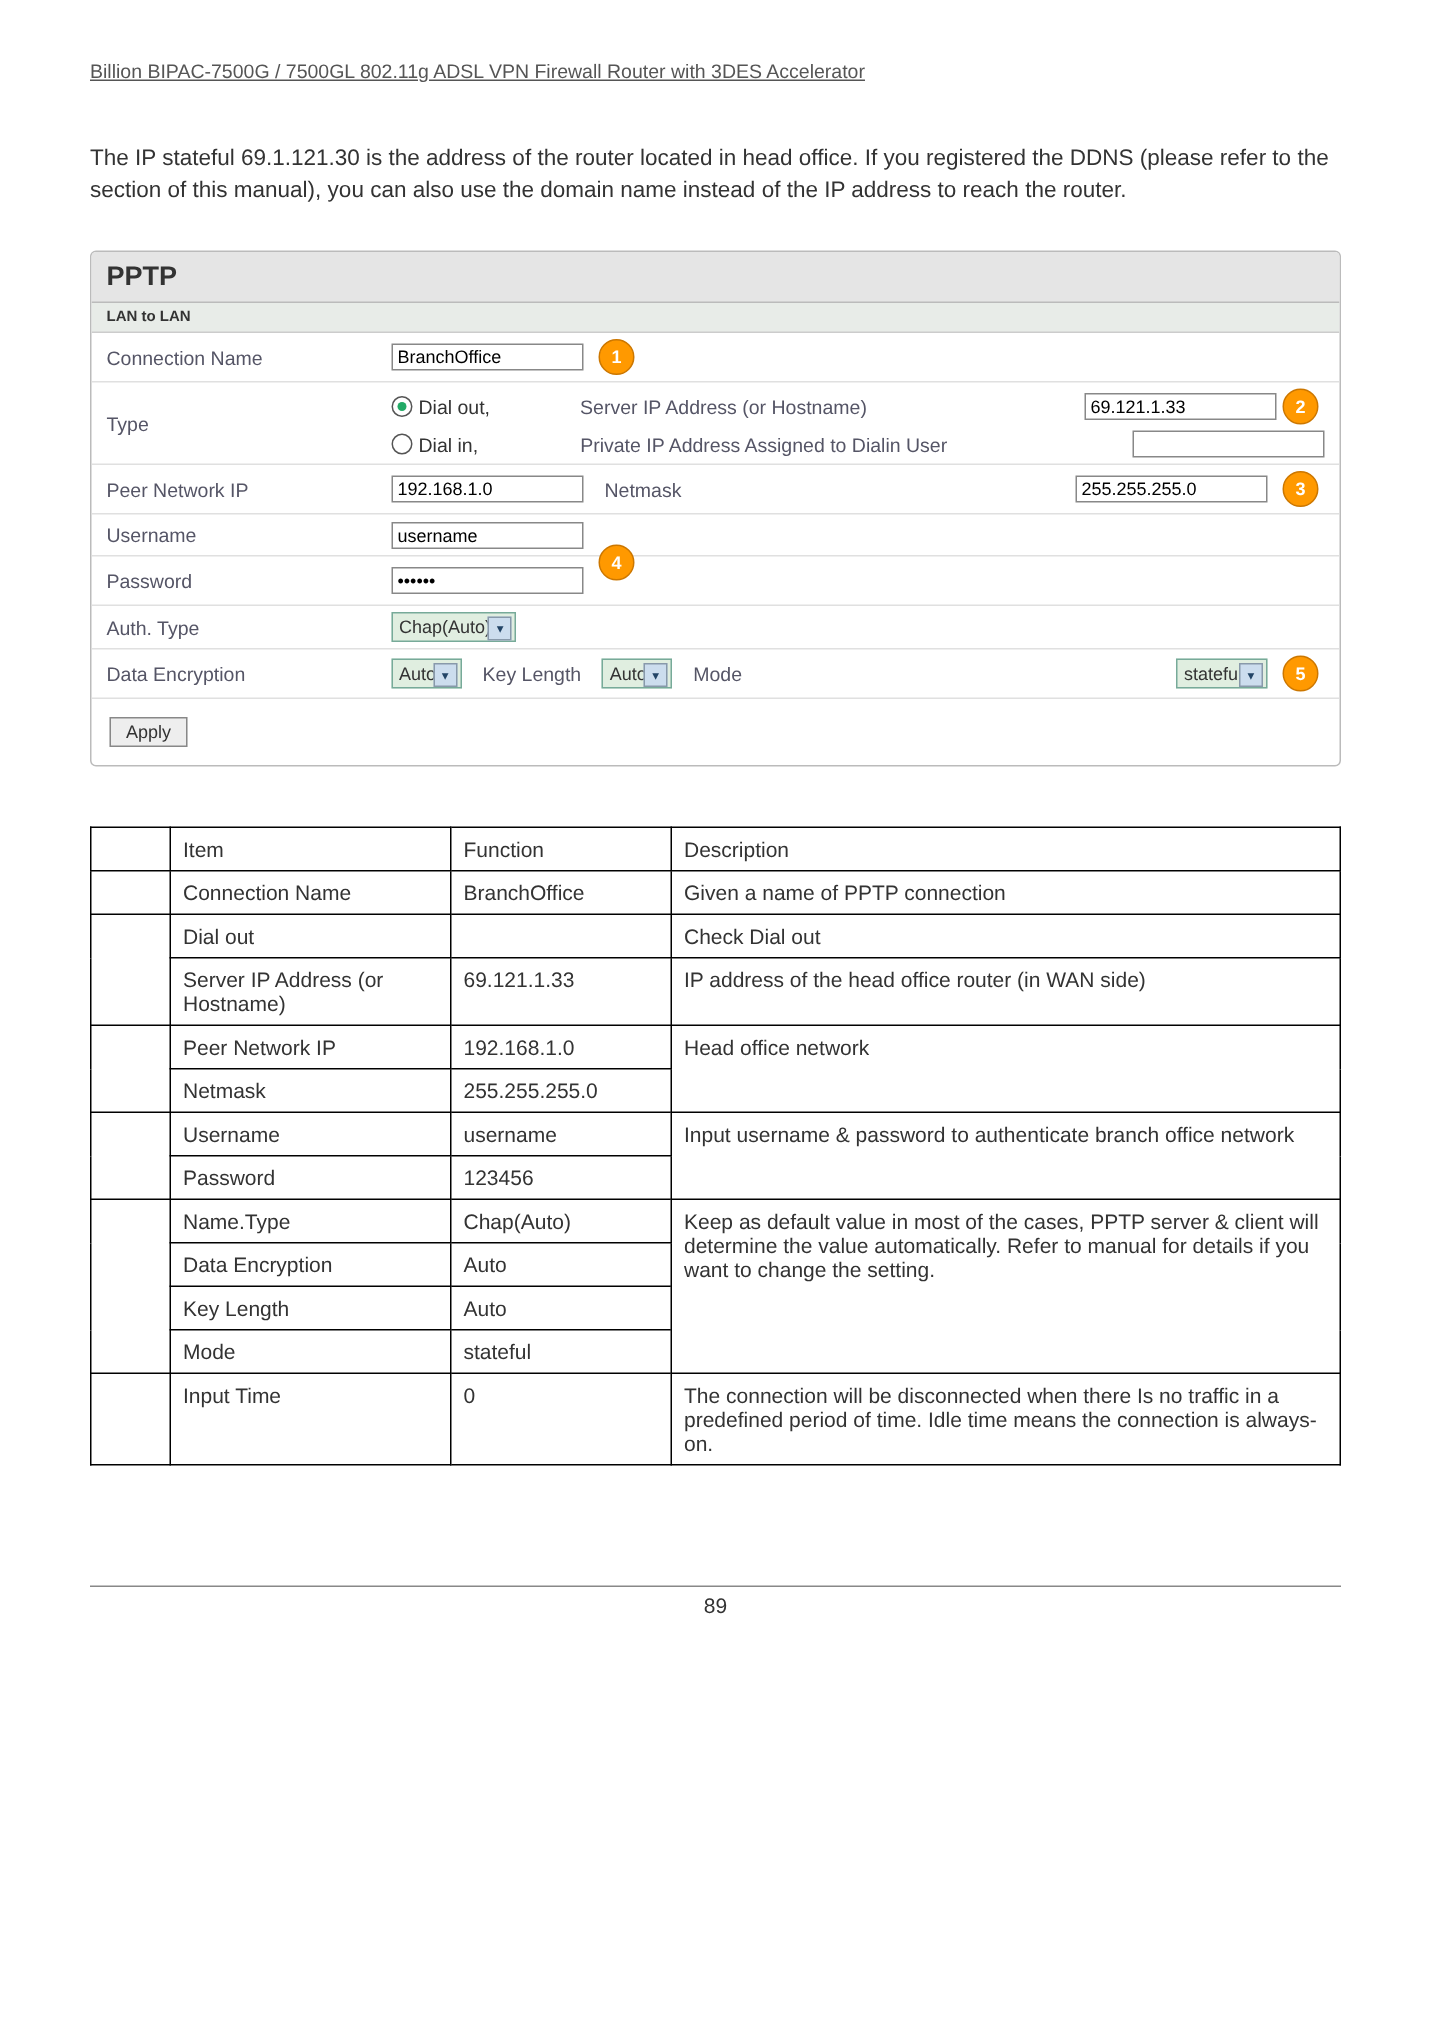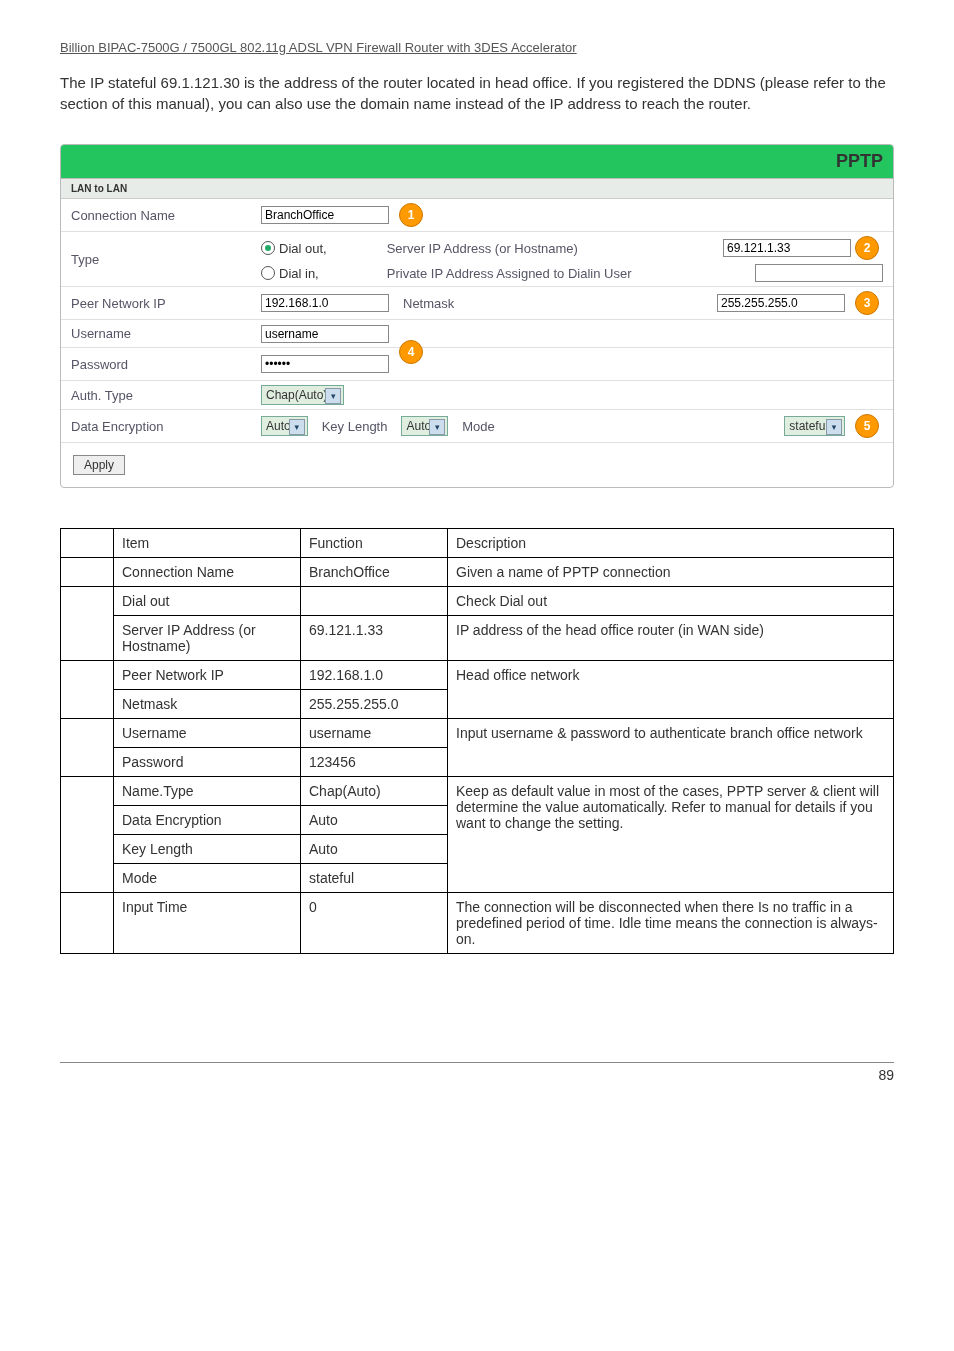--- a/index.html
+++ b/index.html
@@ -1,20 +1,20 @@
 <!DOCTYPE html>
 <html><head>
 <meta charset="utf-8">
 <style>
   body { font-family: Arial, sans-serif; margin: 0; padding: 40px 60px; color: #333; width: 954px; box-sizing: border-box; }
-  .header-line { color: #555; font-size: 13px; margin-bottom: 17px; text-decoration: underline; }
+  .header-line { color: #555; font-size: 13px; margin-bottom: 40px; text-decoration: underline; }
   .intro { font-size: 15px; line-height: 1.4; margin-bottom: 30px; }
 
   .pptp-panel { border: 1px solid #bbb; border-radius: 4px; overflow: hidden; margin-bottom: 40px; }
-  .pptp-title { background: #22c55e; font-weight: bold; font-size: 18px; padding: 6px 10px; border-bottom: 1px solid #bbb; text-align: right; }
+  .pptp-title { background: #e5e5e5; font-weight: bold; font-size: 18px; padding: 6px 10px; border-bottom: 1px solid #bbb; }
   .section-title { background: #e8ece8; font-weight: bold; font-size: 10px; padding: 4px 10px; border-bottom: 1px solid #ccc; }
   .form-row { display:flex; align-items:center; border-bottom:1px solid #e0e0e0; font-size:13px; }
   .form-label { width:170px; padding:6px 10px; color:#556; }
   .form-content { flex:1; padding:4px 10px; display:flex; align-items:center; gap:6px; }
   .txt { border:1px solid #888; font-size:12px; padding:1px 3px; background:#fff; }
   .w-med { width:120px; }
   .w-wide { width:120px; }
   .sel { border:1px solid #7a9; background:#e0eee0; font-size:12px; padding:0 16px 0 4px; position:relative; display:inline-flex; align-items:center; height:18px; }
   .sel .arrow { position:absolute; right:2px; top:2px; width:14px; height:14px; background:#cde; border:1px solid #89a; display:flex; align-items:center; justify-content:center; font-size:9px; color:#246; }
   .radio-dot { width:12px; height:12px; border:1px solid #555; border-radius:50%; display:inline-flex; align-items:center; justify-content:center; margin-right:4px; }
@@ -23,21 +23,21 @@
   .mid-label { color:#556; margin:0 8px; }
   .row-spacer { flex:1; }
   .btn { background:#eee; border:1px solid #888; padding:2px 10px; font-size:12px; margin:8px; display:inline-block; }
 
   table.info { border-collapse: collapse; width:100%; font-size:14px; }
   table.info td, table.info th { border:1px solid #000; padding:6px 8px; text-align:left; vertical-align:top; }
   .num-col { width:36px; text-align:center; }
   .item-col { width:170px; }
   .val-col { width:130px; }
 
-  .page-num { text-align:right; margin-top:108px; font-size:14px; border-top:1px solid #888; padding-top:4px; }
+  .page-num { text-align:center; margin-top:80px; font-size:14px; border-top:1px solid #888; padding-top:4px; }
 </style>
 </head>
 <body>
 
 <div class="header-line">Billion BIPAC-7500G / 7500GL 802.11g ADSL VPN Firewall Router with 3DES Accelerator</div>
 
 <div class="intro">
   <span>The IP stateful 69.1.121.30 is the</span>
   <span>address of the router located in head office. If you registered the DDNS (please refer to the</span>
   <span>section of this manual), you can also use the domain name instead of the IP address to reach the router.</span>

